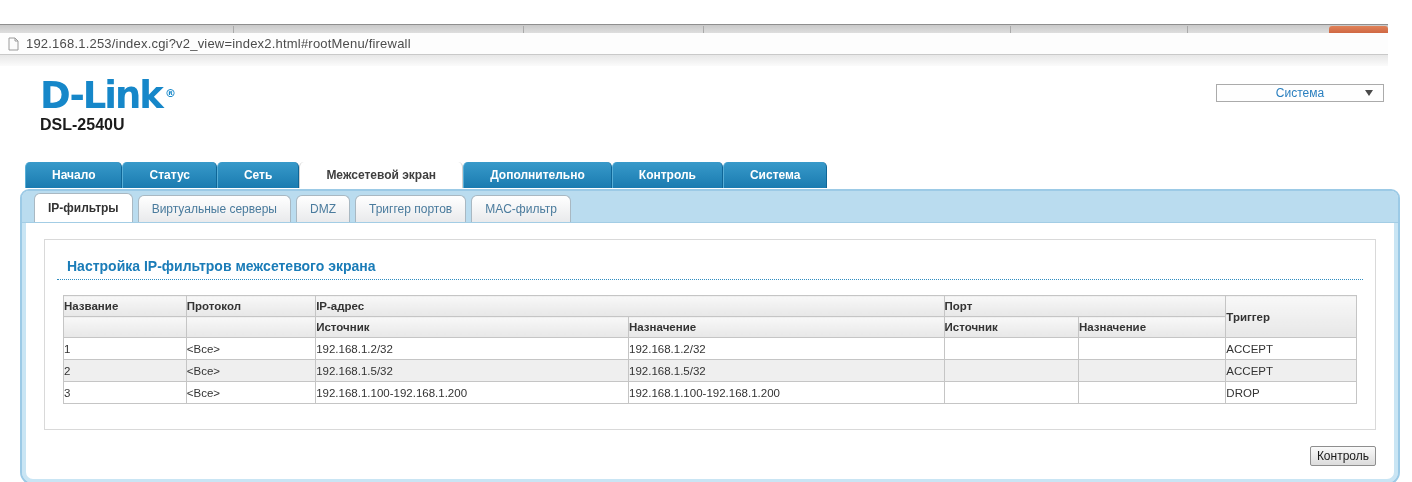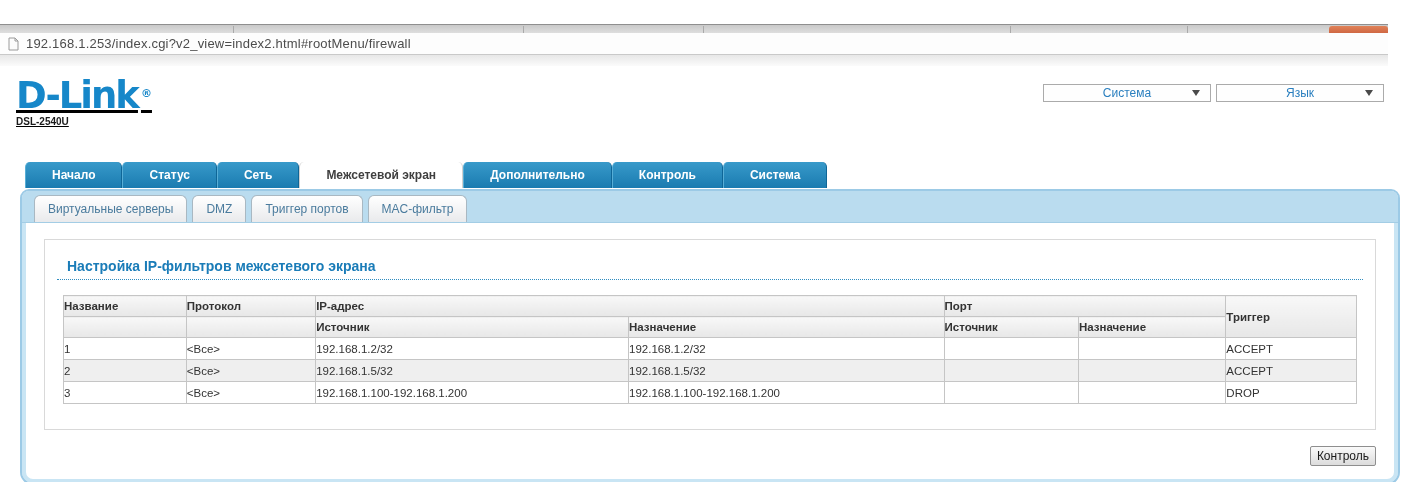--- a/index.html
+++ b/index.html
@@ -15,26 +15,26 @@
     background:linear-gradient(#e08258,#cd6440); border-radius:3px 3px 0 0; }
   .addressbar { position:relative; height:22px; background:#fdfdfd;
     border-bottom:1px solid #cicici; border-bottom:1px solid #c9c9c9;
     display:flex; align-items:center; padding-left:8px; }
   .page-icon { width:11px; height:14px; margin-right:7px; flex:0 0 auto; }
   .url-text { font-size:13px; color:#4c4c4c; letter-spacing:0.2px; }
   .chrome-shadow { height:11px; background:linear-gradient(#e7e7e7,#fbfbfb); }
 
   
   .masthead { position:relative; height:96px; }
-  .brand { position:absolute; left:16px; top:12px;text-decoration:underline; }
+  .brand { position:absolute; left:40px; top:12px; }
   .logo { font-size:37px; font-weight:900; color:#1687c9; letter-spacing:-2px;
     line-height:36px; font-family:"DejaVu Sans", sans-serif; }
   .logo .reg { font-size:11px; font-weight:700; vertical-align:top; letter-spacing:0;
     position:relative; top:-2px; left:3px; }
-  .model { font-size:10px; font-weight:800; color:#1b1b1b; margin-top:2px; letter-spacing:0; }
+  .model { font-size:16px; font-weight:800; color:#1b1b1b; margin-top:2px; letter-spacing:0; }
   .top-menus { position:absolute; right:4px; top:18px; display:flex; gap:5px; }
   .menu-box { width:168px; height:18px; border:1px solid #ababab; background:#fefefe;
     display:flex; align-items:center; justify-content:center; position:relative;
     cursor:pointer; }
   .menu-box .menu-label { font-size:12px; color:#2a7fbf; }
   .menu-box .arrow { position:absolute; right:10px; top:5px; width:0; height:0;
     border-left:4px solid transparent; border-right:4px solid transparent;
     border-top:6px solid #4a4a4a; }
 
   
@@ -106,39 +106,36 @@
   <div class="masthead">
     <div class="brand">
       <div class="logo"><span>D-Link</span><span class="reg">®</span></div>
       <div class="model">DSL-2540U</div>
     </div>
     <div class="top-menus">
       <div class="menu-box">
         <span class="menu-label">Система</span>
         <span class="arrow"></span>
       </div>
-      <div class="menu-box">
-        <span class="menu-label">Язык</span>
-        <span class="arrow"></span>
-      </div>
     </div>
   </div>
 
   <div class="nav-tabs">
     <div class="nav-tab">Начало</div>
     <div class="nav-tab">Статус</div>
     <div class="nav-tab">Сеть</div>
     <div class="nav-tab active">Межсетевой экран</div>
     <div class="nav-tab">Дополнительно</div>
     <div class="nav-tab">Контроль</div>
     <div class="nav-tab">Система</div>
   </div>
 
   <div class="panel">
     <div class="band">
+      <div class="sub-tab active">IP-фильтры</div>
       <div class="sub-tab">Виртуальные серверы</div>
       <div class="sub-tab">DMZ</div>
       <div class="sub-tab">Триггер портов</div>
       <div class="sub-tab">MAC-фильтр</div>
     </div>
 
     <div class="panel-body">
       <div class="inner-box">
         <div class="heading">Настройка IP-фильтров межсетевого экрана</div>
         <div class="heading-rule"></div>

